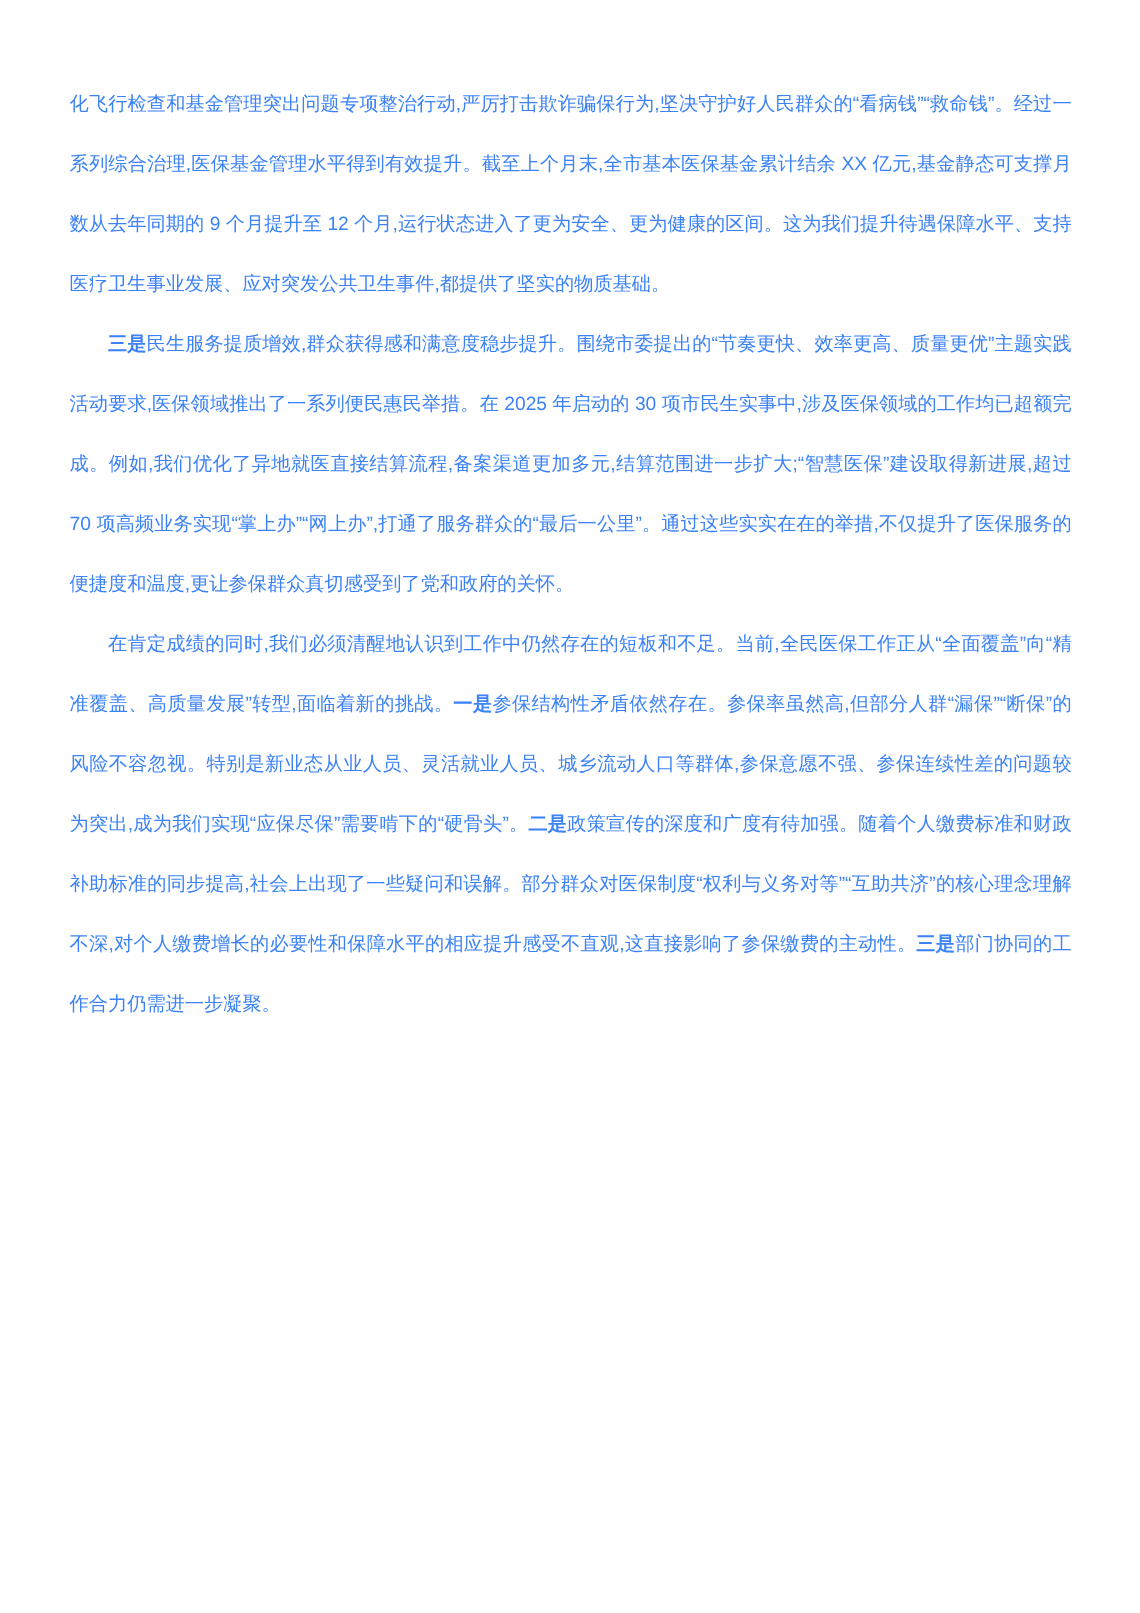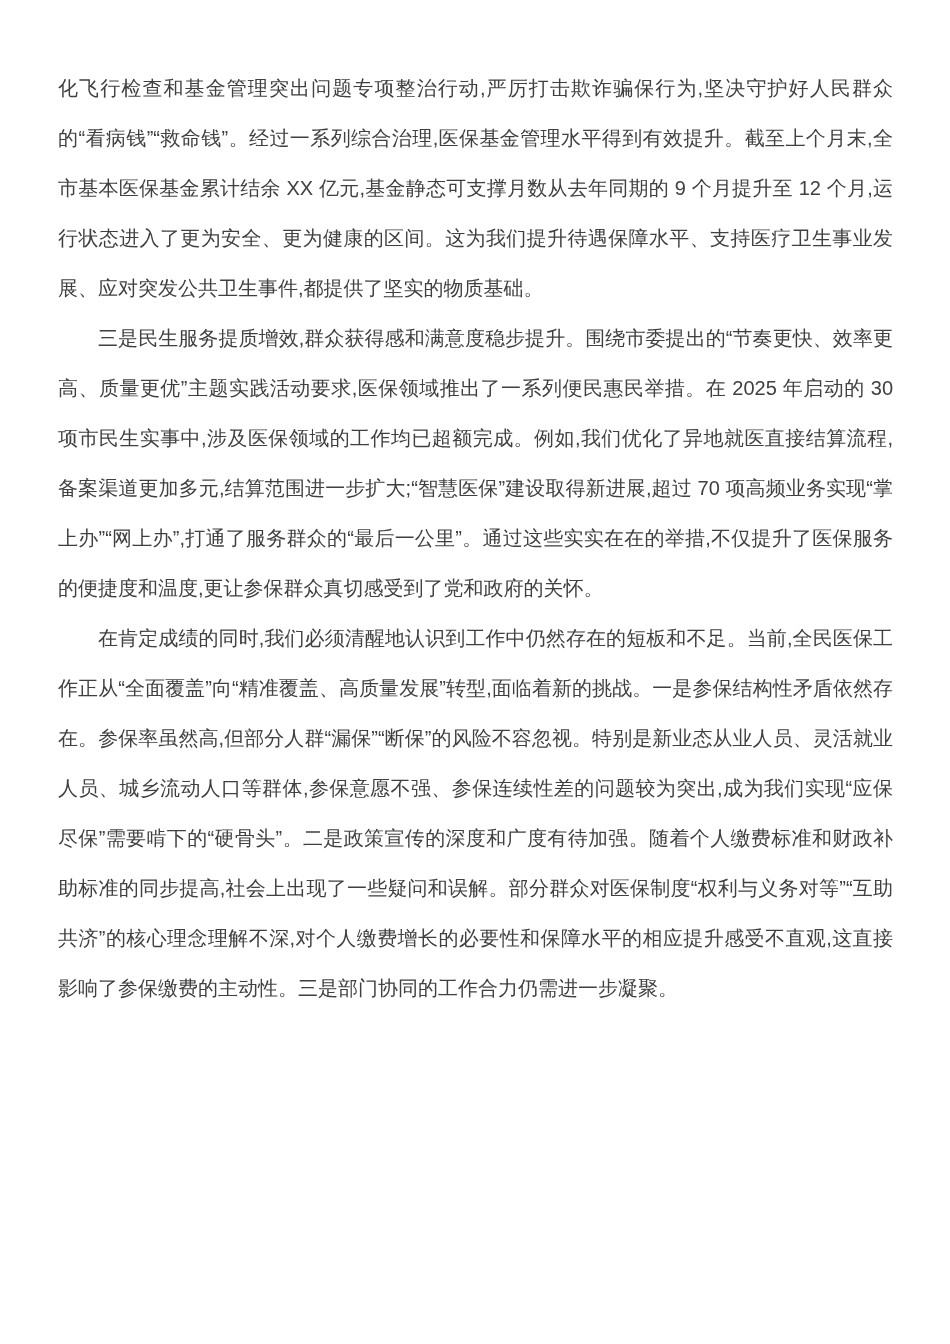--- a/index.html
+++ b/index.html
@@ -22,35 +22,35 @@
     width: 950px;
     height: 1344px;
     background: #ffffff;
     overflow: hidden;
   }
   .doc-body {
     position: absolute;
     left: 58px;
     top: 63px;
     width: 835px;
-    color: #404040;
-    font-size: 20px;
+    color: #3b82f6;
+    font-size: 16px;
     line-height: 50px;
     text-align: justify;
     text-justify: inter-character;
   }
   .doc-body p {
     margin: 0;
     padding: 0;
   }
   .doc-body p.indent {
     text-indent: 2em;
   }
   .run-bold {
-    font-weight: 400;
+    font-weight: 700;
   }
 </style>
 </head>
 <body>
 
 <div class="page">
   <div class="doc-body" id="doc-body">
       <p><span>化飞行检查和基金管理突出问题专项整治行动,严厉打击欺诈骗保行为,坚决守护好人民群众的“看病钱”“救命钱”。经过一系列综合治理,医保基金管理水平得到有效提升。截至上个月末,全市基本医保基金累计结余 XX 亿元,基金静态可支撑月数从去年同期的 9 个月提升至 12 个月,运行状态进入了更为安全、更为健康的区间。这为我们提升待遇保障水平、支持医疗卫生事业发展、应对突发公共卫生事件,都提供了坚实的物质基础。</span></p>
       <p class="indent"><span class="run-bold">三是</span><span>民生服务提质增效,群众获得感和满意度稳步提升。围绕市委提出的“节奏更快、效率更高、质量更优”主题实践活动要求,医保领域推出了一系列便民惠民举措。在 2025 年启动的 30 项市民生实事中,涉及医保领域的工作均已超额完成。例如,我们优化了异地就医直接结算流程,备案渠道更加多元,结算范围进一步扩大;“智慧医保”建设取得新进展,超过 70 项高频业务实现“掌上办”“网上办”,打通了服务群众的“最后一公里”。通过这些实实在在的举措,不仅提升了医保服务的便捷度和温度,更让参保群众真切感受到了党和政府的关怀。</span></p>
       <p class="indent"><span>在肯定成绩的同时,我们必须清醒地认识到工作中仍然存在的短板和不足。当前,全民医保工作正从“全面覆盖”向“精准覆盖、高质量发展”转型,面临着新的挑战。</span><span class="run-bold">一是</span><span>参保结构性矛盾依然存在。参保率虽然高,但部分人群“漏保”“断保”的风险不容忽视。特别是新业态从业人员、灵活就业人员、城乡流动人口等群体,参保意愿不强、参保连续性差的问题较为突出,成为我们实现“应保尽保”需要啃下的“硬骨头”。</span><span class="run-bold">二是</span><span>政策宣传的深度和广度有待加强。随着个人缴费标准和财政补助标准的同步提高,社会上出现了一些疑问和误解。部分群众对医保制度“权利与义务对等”“互助共济”的核心理念理解不深,对个人缴费增长的必要性和保障水平的相应提升感受不直观,这直接影响了参保缴费的主动性。</span><span class="run-bold">三是</span><span>部门协同的工作合力仍需进一步凝聚。</span></p>

